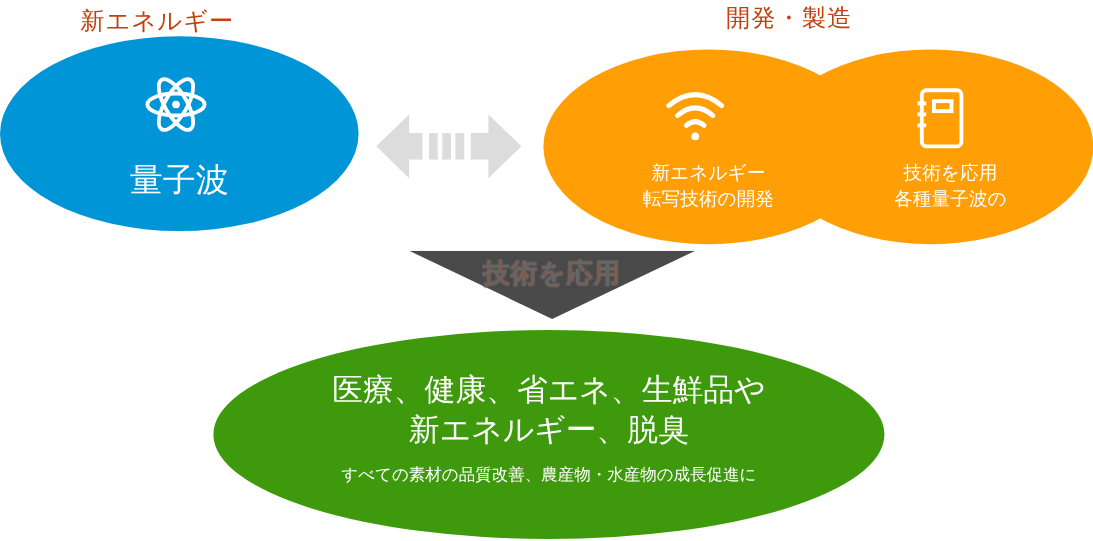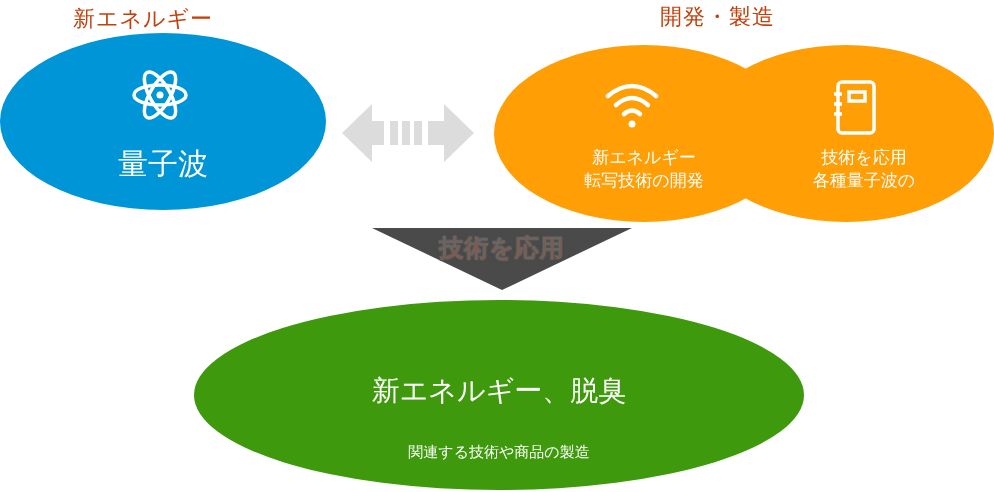--- a/index.html
+++ b/index.html
@@ -71,15 +71,16 @@
 <div class="abs white-text" style="left:764px; width:200px; top:169px; font-size:17px;">各種量子波の</div>
 
 <div class="abs" style="left:372px; top:228px;">
   <svg width="260" height="62" viewBox="0 0 260 62">
     <polygon points="0,0 260,0 130,62" fill="#4a4a4a"></polygon>
   </svg>
 </div>
 <div class="abs white-text apply-label" style="left:402px; width:200px; top:232px;">技術を応用</div>
 
 <div class="ellipse" style="left:194px; top:300px; width:610px; height:190px; background:#3e9a0c;">
+  <div class="abs white-text" style="left:0; width:610px; top:36px; font-size:28px;">医療、健康、省エネ、生鮮品や</div>
   <div class="abs white-text" style="left:0; width:610px; top:72px; font-size:28px;">新エネルギー、脱臭</div>
-  <div class="abs white-text" style="left:0; width:610px; top:143px; font-size:15px;">関連する技術や商品の製造</div>
+  <div class="abs white-text" style="left:0; width:610px; top:122px; font-size:15px;">すべての素材の品質改善、農産物・水産物の成長促進に</div>
 </div>
 
 </body></html>

